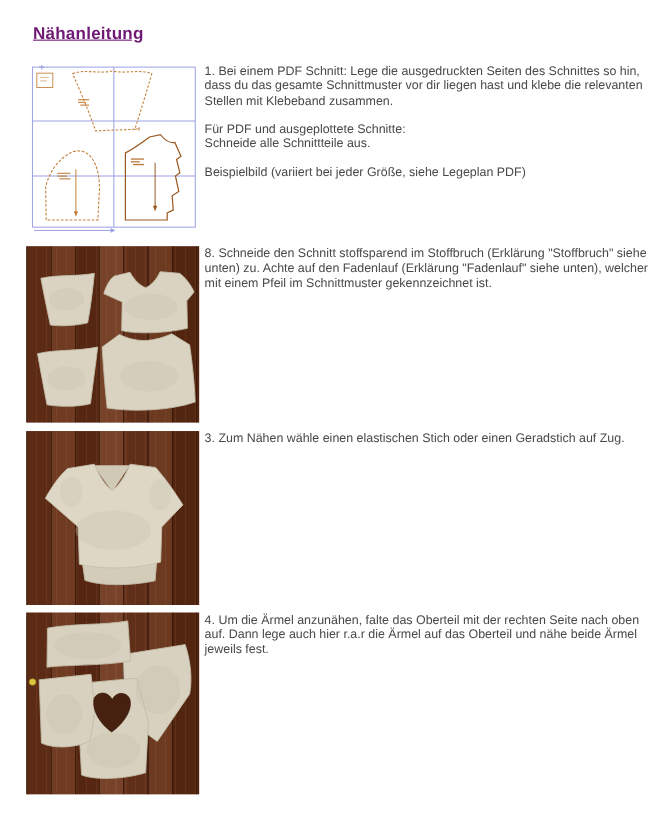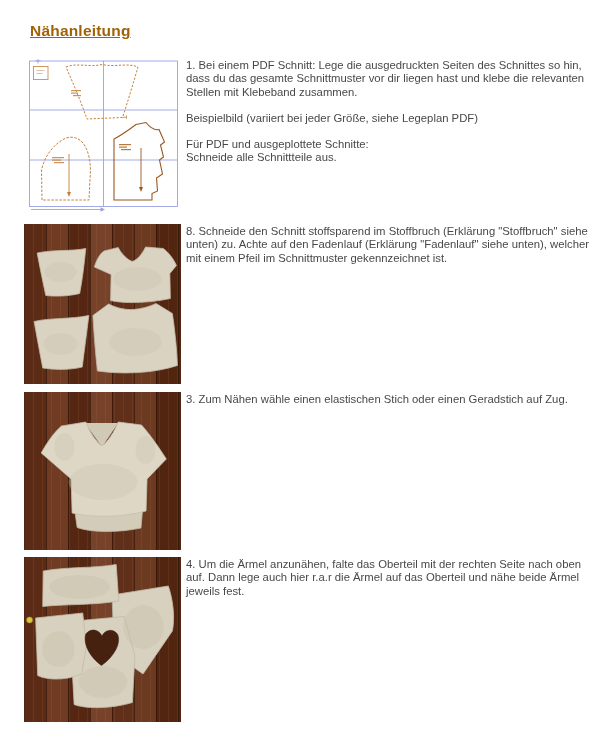--- a/index.html
+++ b/index.html
@@ -2,21 +2,21 @@
 <html><head>
 <meta charset="utf-8">
 <style>
   html,body{margin:0;padding:0;background:#ffffff;}
   .page{
     position:relative;width:600px;height:753px;background:#ffffff;
     font-family:"Liberation Sans",sans-serif;overflow:hidden;
   }
   .doc-title{
     position:absolute;left:30px;top:22px;margin:0;
-    font-size:15.5px;font-weight:bold;color:#a16207;
+    font-size:15.5px;font-weight:bold;color:#701a75;
     text-decoration:underline;letter-spacing:0.2px;
   }
   .step{position:absolute;left:24px;display:flex;}
   .step-1{top:58px;}
   .step-2{top:224px;}
   .step-3{top:392px;}
   .step-4{top:557px;}
   .figure{flex:0 0 auto;width:157px;}
   .figure svg{display:block;}
   .photo-bg{
@@ -84,23 +84,23 @@
           <line x1="116" y1="90" x2="116" y2="130" stroke="#9a571f" stroke-width="0.9"></line>
           <polygon points="114,129 118,129 116,134" fill="#9a571f"></polygon>
           <rect x="94" y="86" width="12" height="1.2" fill="#b06a28" opacity="0.9"></rect>
           <rect x="94" y="88.5" width="8" height="1.2" fill="#b06a28" opacity="0.9"></rect>
           <rect x="96" y="91" width="10" height="1.2" fill="#b06a28" opacity="0.9"></rect>
         </g>
       </svg>
     </div>
     <div class="text">
       <p>1. Bei einem PDF Schnitt: Lege die ausgedruckten Seiten des Schnittes so hin, dass du das gesamte Schnittmuster vor dir liegen hast und klebe die relevanten Stellen mit Klebeband zusammen.</p>
-      <p>Beispielbild (variiert bei jeder Größe, siehe Legeplan PDF)</p>
       <p>Für PDF und ausgeplottete Schnitte:
 Schneide alle Schnittteile aus.</p>
+      <p>Beispielbild (variiert bei jeder Größe, siehe Legeplan PDF)</p>
     </div>
   </section>
 
   <section class="step step-2">
     <div class="figure photo-bg">
       <svg width="157" height="160" viewBox="0 0 155 160" preserveAspectRatio="none">
         <g fill="#dad3c1" stroke="#c3bca8" stroke-width="0.8" stroke-linejoin="round">
           <path d="M13,29 C29,25.5 46,27.5 61,24.5 C59.5,40 57.5,56 55,69.5 C43,72.5 30,72.5 21.5,71.5 C18.5,57 15.5,43 13,29 Z"></path>
           <path d="M69.5,43 C71.5,36 75,29.5 79,27 L93,23.5 C97,31 102,35.5 107,37.5 C112,35.5 116.5,30.5 120,23 L137.5,24.5 C142,28 147,33.5 150.5,41.5 L144,49.5 L144.5,74.5 C122,79.5 97,79.5 85.5,76.5 L86,50.5 Z"></path>
           <path d="M10,97.5 C27,93.5 45,95.5 64,91.5 C62,108 59.5,127 57.5,143 C44,146.5 28,145.5 18.5,144 C15.5,128 12.5,112 10,97.5 Z"></path>

